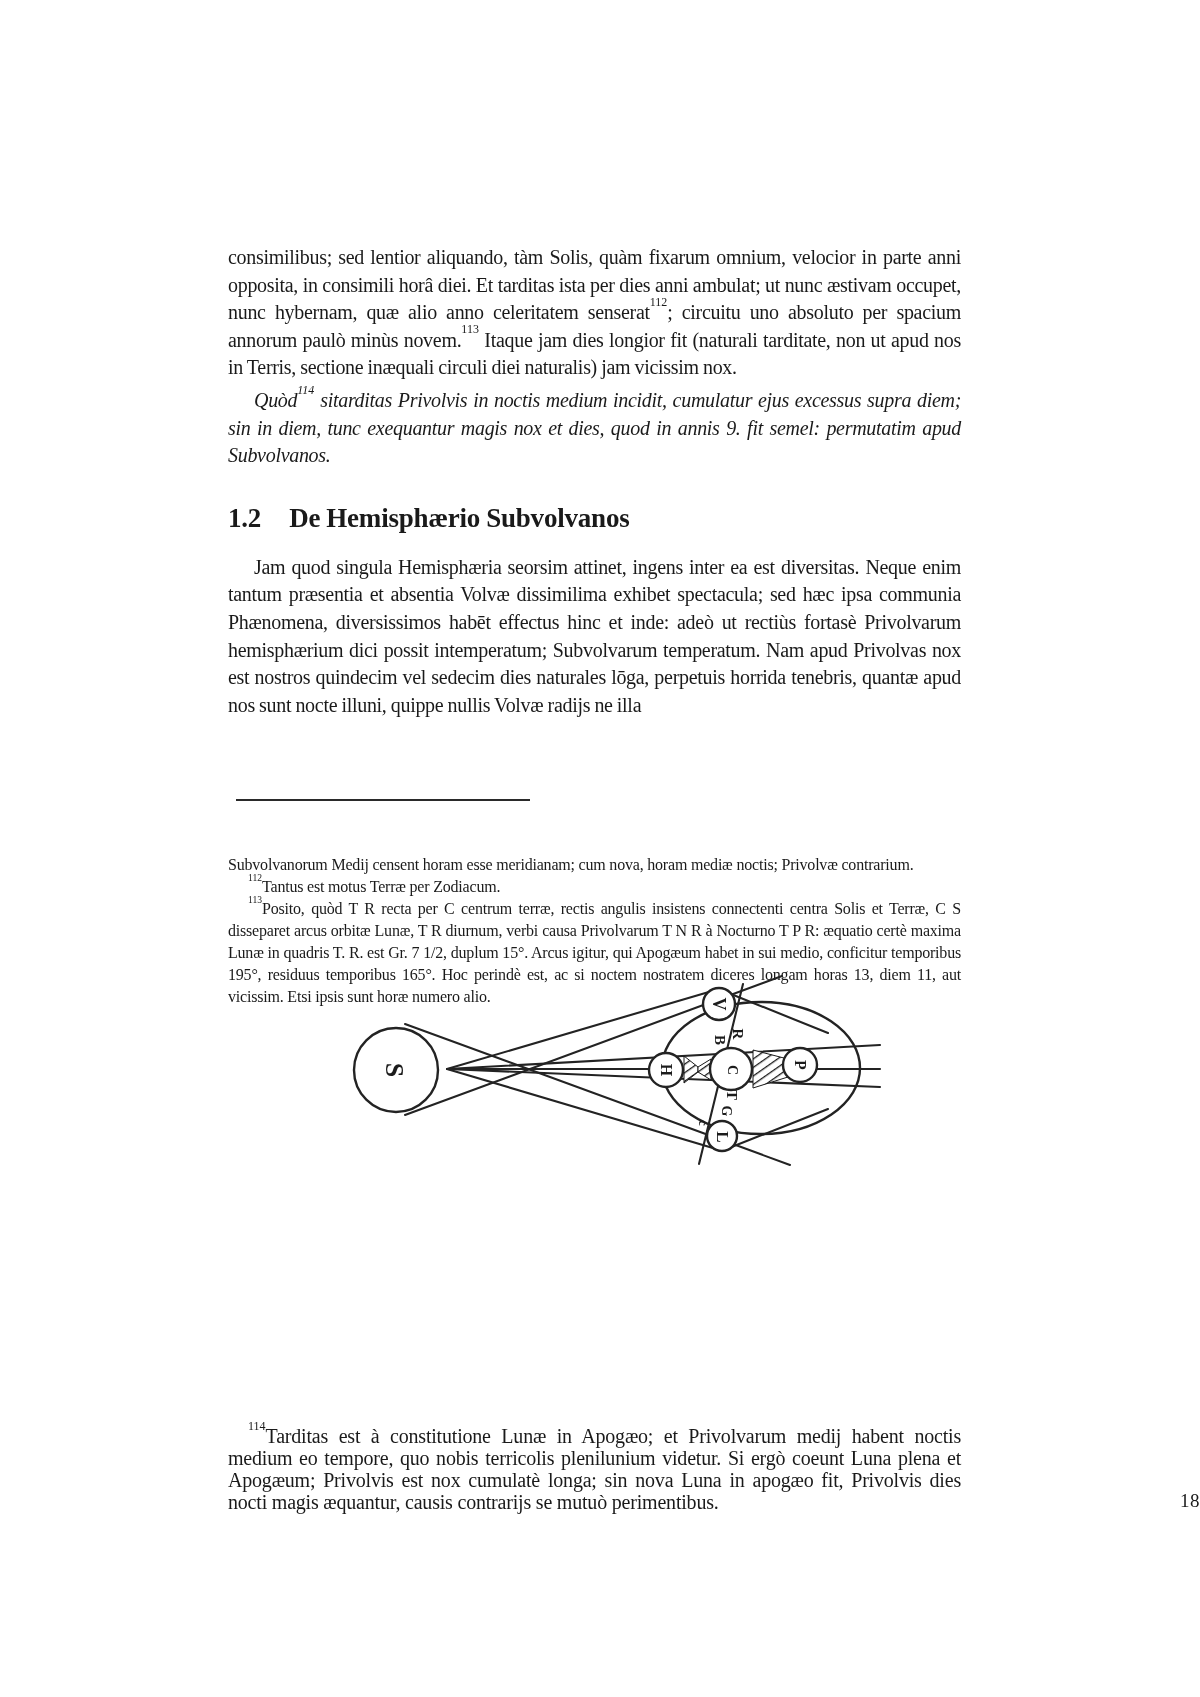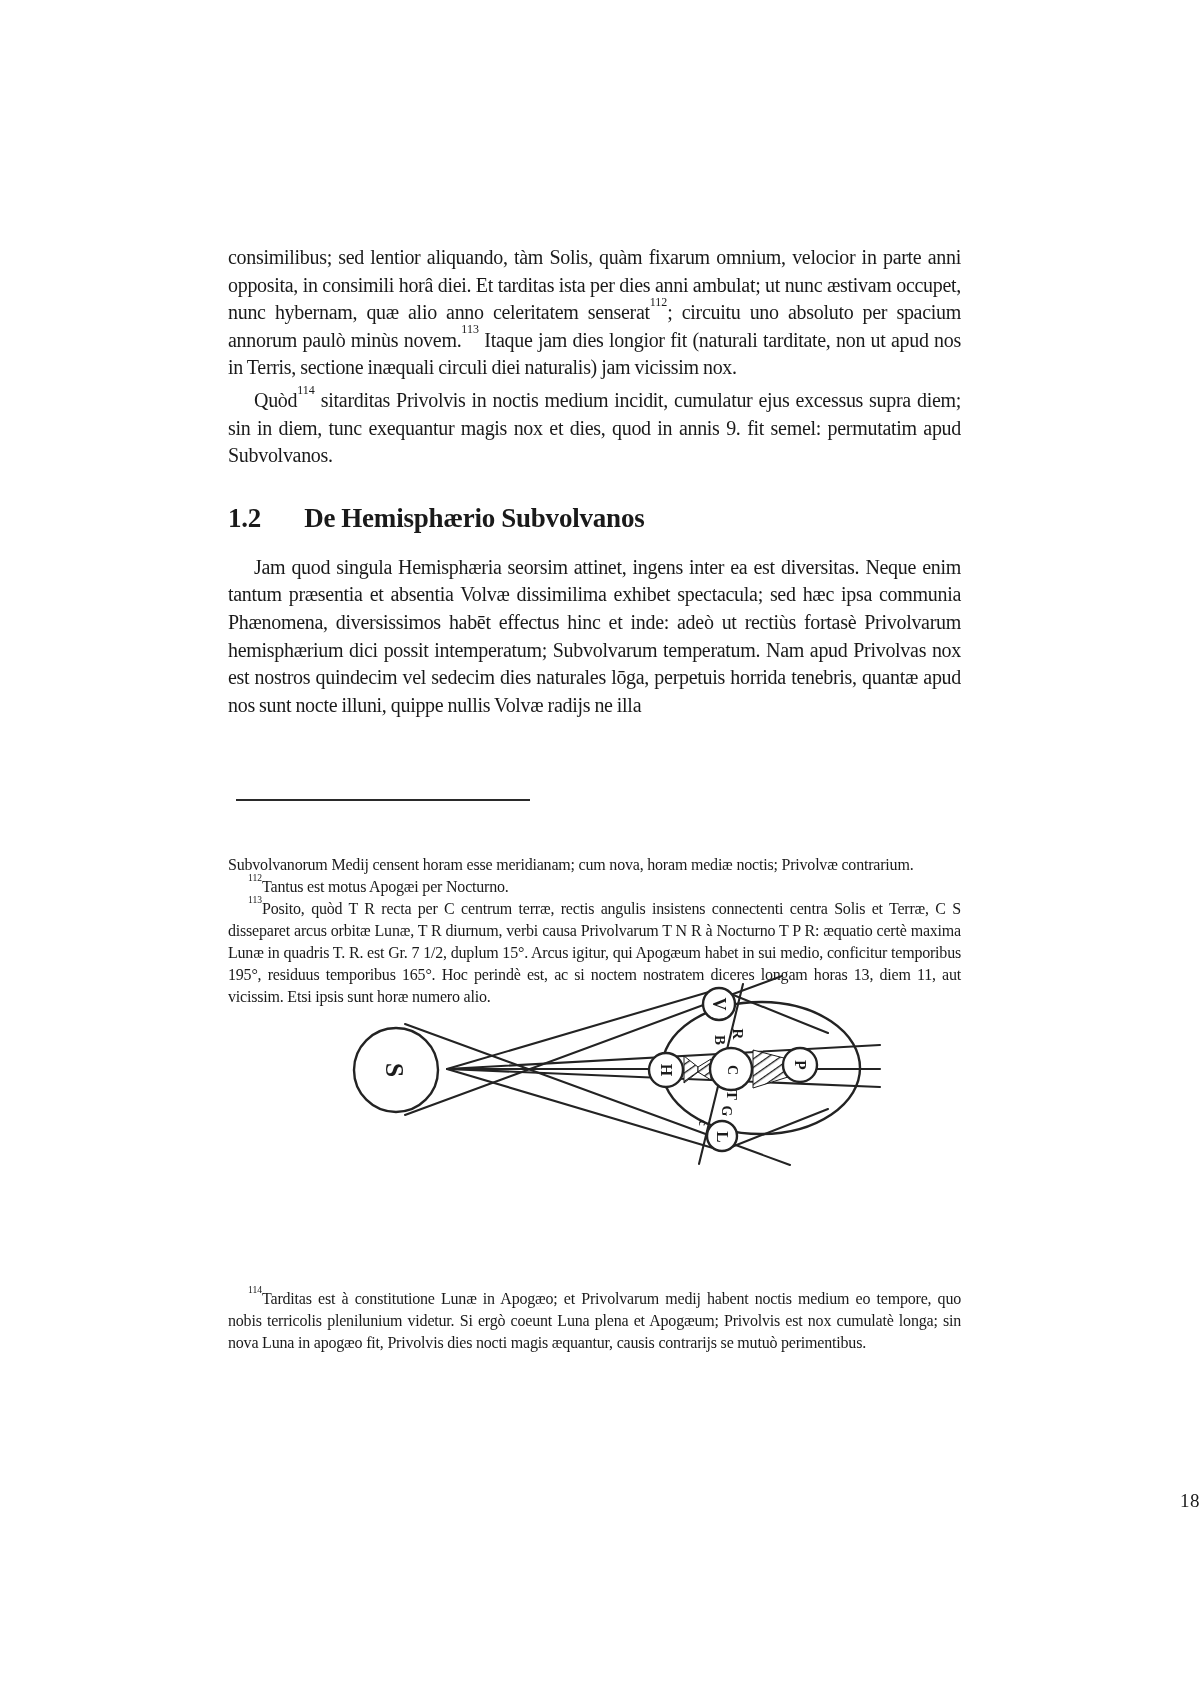--- a/index.html
+++ b/index.html
@@ -12,50 +12,50 @@
     overflow:hidden;
   }
   
   #body-text{
     position:absolute;left:228px;top:244px;width:733px;
     font-size:20px;line-height:27.6px;
     letter-spacing:-0.3px;word-spacing:-0.5px;
     text-align:justify;
   }
   #body-text p{margin:0;}
-  #body-text p + p{margin-top:5px;}
+  #body-text p + p{margin-top:5px;font-style:italic;}
   p.indent{text-indent:26px;}
   sup.fnmark{
     font-size:0.60em;line-height:0;
     position:relative;top:-0.48em;letter-spacing:0;
   }
   
   #section-heading{
     margin-top:33px;margin-bottom:21px;
     font-size:27px;font-weight:700;line-height:30px;
     letter-spacing:-0.2px;text-align:left;text-indent:0;
   }
-  #section-heading .secnum{display:inline-block;margin-right:43px;}
+  #section-heading .secnum{display:inline-block;margin-right:28px;}
   
   #footnote-rule{
     position:absolute;left:236px;top:799px;width:294px;height:0;
     border-top:2px solid #2a2a2a;
   }
   #footnotes{
     position:absolute;left:228px;top:806px;width:733px;
     font-size:16px;line-height:22px;
     letter-spacing:-0.2px;
     text-align:justify;
     margin-top:48px;
   }
   #footnotes .fn{margin:0;}
   #footnotes .fn.indent,#footnote-bottom .fn.indent{text-indent:20px;}
   #footnote-bottom{
-    position:absolute;left:228px;top:1272px;width:733px;
-    font-size:16px;line-height:22px;
+    position:absolute;left:228px;top:1405px;width:733px;
+    font-size:20px;line-height:22px;
     letter-spacing:-0.2px;
     text-align:justify;
   }
   
   #diagram{
     position:absolute;left:350px;top:973px;width:537px;height:206px;
   }
   #diagram svg{display:block;width:537px;height:206px;}
   #diagram text{
     font-family:"Liberation Serif","DejaVu Serif",serif;
@@ -80,21 +80,21 @@
       <span class="secnum">1.2</span><span>De Hemisphærio Subvolvanos</span>
     </div>
 
     <p class="indent">Jam quod singula Hemisphæria seorsim attinet, ingens inter ea est diversitas. Neque enim tantum præsentia et absentia Volvæ dissimilima exhibet spectacula; sed hæc ipsa communia Phænomena, diversissimos habēt effectus hinc et inde: adeò ut rectiùs fortasè Privolvarum hemisphærium dici possit intemperatum; Subvolvarum temperatum. Nam apud Privolvas nox est nostros quindecim vel sedecim dies naturales lōga, perpetuis horrida tenebris, quantæ apud nos sunt nocte illuni, quippe nullis Volvæ radijs ne illa</p>
   </div>
 
   <div id="footnote-rule"></div>
 
   <div id="footnotes">
     <p class="fn"><sup class="fnmark"></sup><span>Subvolvanorum Medij censent horam esse meridianam; cum nova, horam mediæ noctis; Privolvæ contrarium.</span></p>
-    <p class="fn indent"><sup class="fnmark">112</sup><span>Tantus est motus Apogæi per Nocturno.</span></p>
+    <p class="fn indent"><sup class="fnmark">112</sup><span>Tantus est motus Terræ per Zodiacum.</span></p>
     <p class="fn indent"><sup class="fnmark">113</sup><span>Posito, quòd T R recta per C centrum terræ, rectis angulis insistens connectenti centra Solis et Terræ, C S disseparet arcus orbitæ Lunæ, T R diurnum, verbi causa Privolvarum T N R à Nocturno T P R: æquatio certè maxima Lunæ in quadris T. R. est Gr. 7 1/2, duplum 15°. Arcus igitur, qui Apogæum habet in sui medio, conficitur temporibus 195°, residuus temporibus 165°. Hoc perindè est, ac si noctem nostratem diceres longam horas 13, diem 11, aut vicissim. Etsi ipsis sunt horæ numero alio.</span></p>
   </div>
 
   <div id="diagram">
     <svg viewBox="0 0 537 206" xmlns="http://www.w3.org/2000/svg">
       <defs>
         <pattern id="hatch" width="7" height="7" patternUnits="userSpaceOnUse" patternTransform="rotate(55)">
           <rect width="7" height="7" fill="#ffffff"></rect>
           <line x1="0" y1="0" x2="0" y2="7" stroke="#1a1a1a" stroke-width="2.6"></line>
         </pattern>

